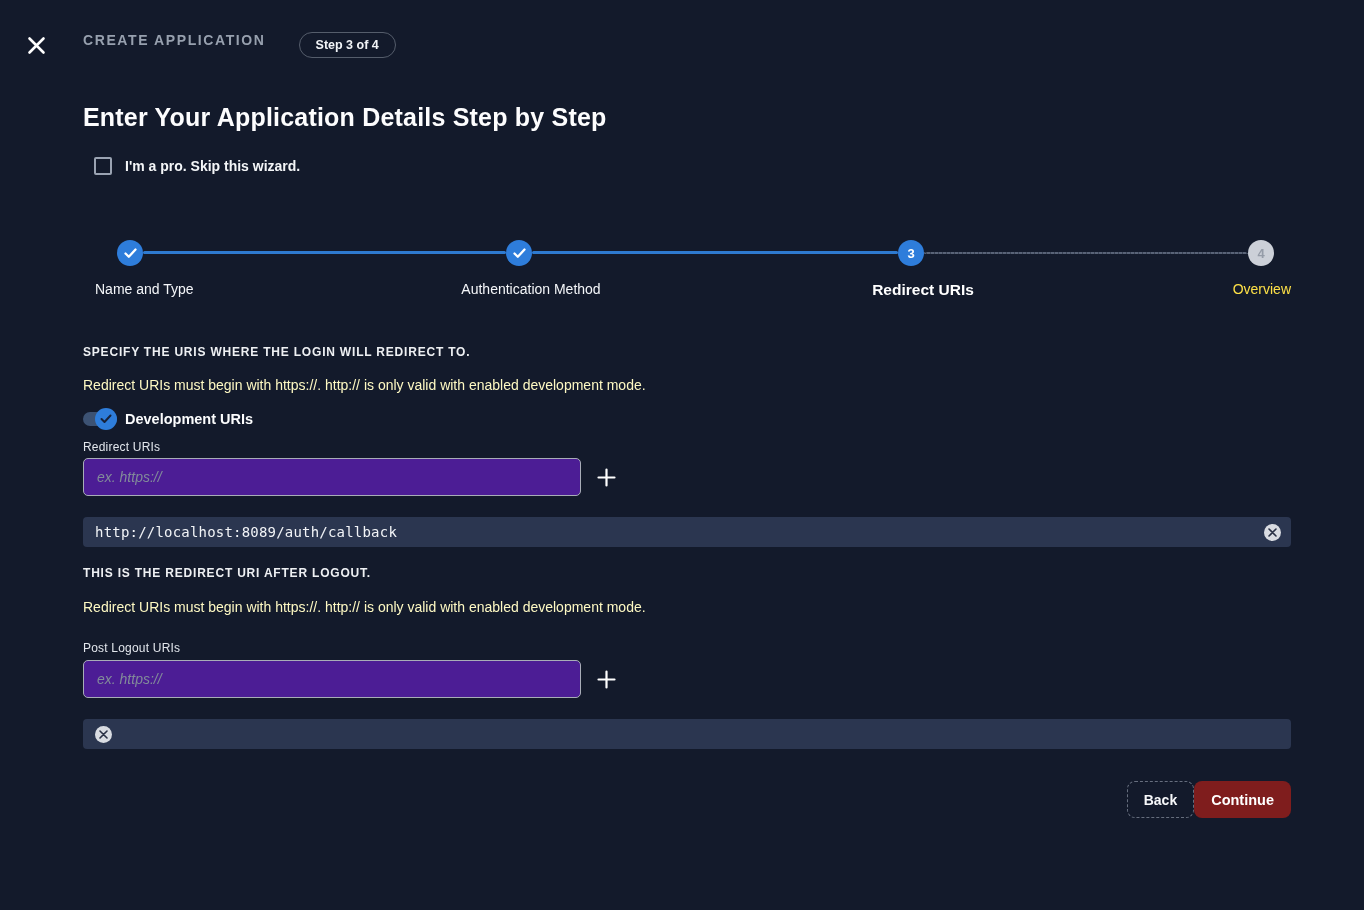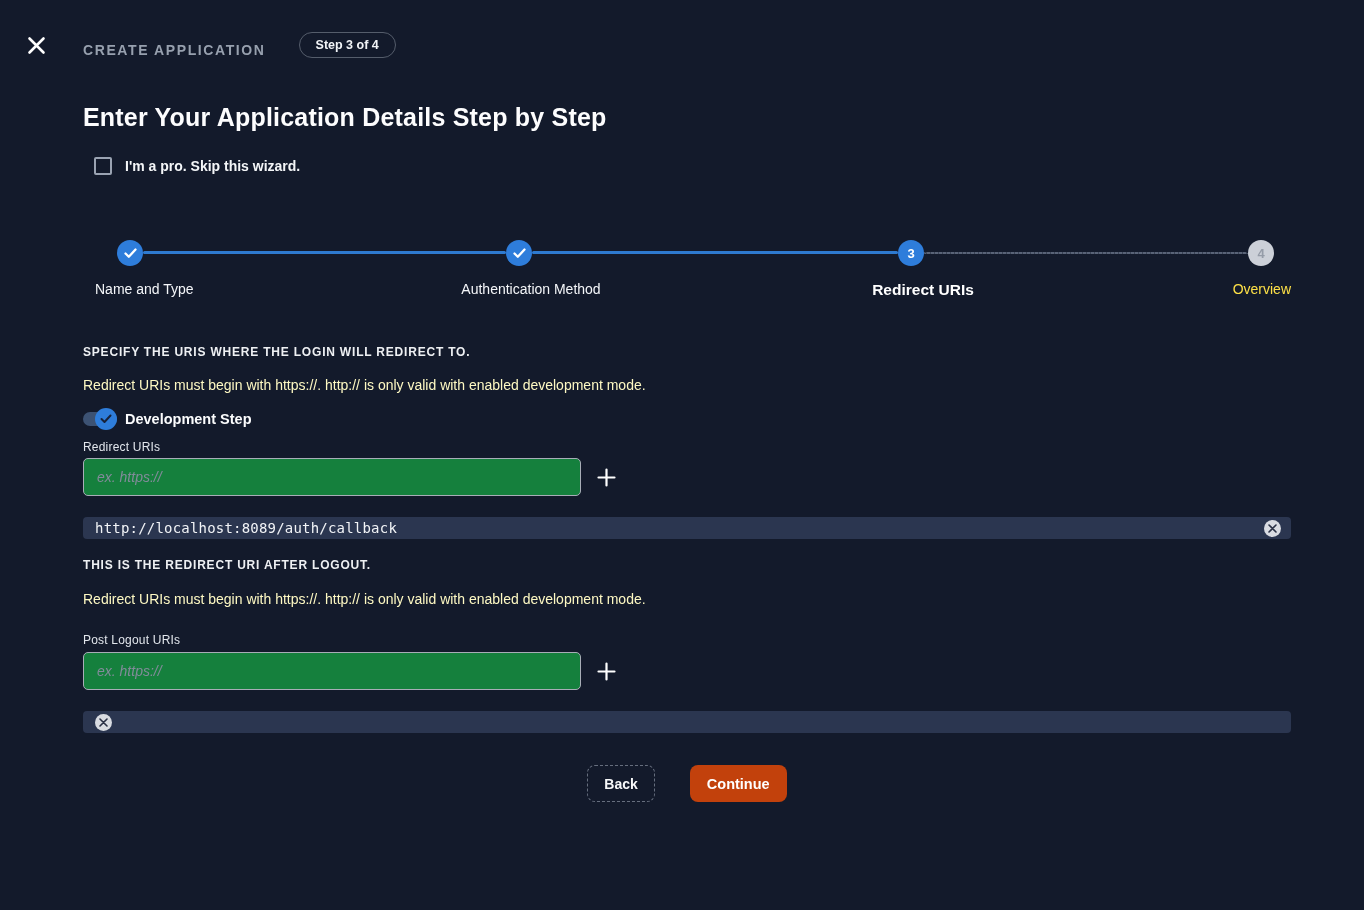--- a/index.html
+++ b/index.html
@@ -11,21 +11,21 @@
     position: relative;
     overflow: hidden;
   }
   .close-btn {
     position: absolute; left: 24px; top: 33px;
     width: 24px; height: 24px;
     display: flex; align-items: center; justify-content: center;
     cursor: pointer; background: none; border: none;
   }
   .content { padding: 0 73px 0 83px; width: 1364px; }
-  .topbar { margin-top: 32px; height: 26px; display: flex; align-items: flex-end; }
+  .topbar { margin-top: 32px; height: 26px; display: flex; align-items: flex-start; }
   .app-title {
     color: #97a0ae; font-size: 14px; font-weight: 700; letter-spacing: 1.6px;
   }
   .step-badge {
     margin-left: 33px;
     height: 26px; padding: 0 16px;
     border: 1px solid #555d6b; border-radius: 13px;
     display: flex; align-items: center;
     color: #f2f4f7; font-size: 12.5px; font-weight: 600;
   }
@@ -80,56 +80,56 @@
 
   .field-label { font-size: 12px; color: #e2e6ec; letter-spacing: 0.2px; }
   .field-label.first { margin-top: 10px; height: 14px; }
   .field-label.second { margin-top: 26px; height: 14px; }
 
   .input-row { display: flex; align-items: center; }
   .input-row.first { margin-top: 4px; }
   .input-row.second { margin-top: 5px; }
   .uri-input {
     width: 498px; height: 38px;
-    background: #15803d; border: 1px solid #a8adb7; border-radius: 5px;
+    background: #4c1d95; border: 1px solid #a8adb7; border-radius: 5px;
     padding: 0 13px; color: #e8ebef; font-size: 14px;
     font-family: "Liberation Sans", sans-serif; outline: none;
   }
   .uri-input::placeholder { color: #828b9a; font-style: italic; }
   .add-btn {
     margin-left: 7px; width: 36px; height: 36px;
     background: none; border: none; cursor: pointer;
     display: flex; align-items: center; justify-content: center;
   }
 
   .uri-chip {
-    margin-top: 21px; width: 1208px; height: 22px;
+    margin-top: 21px; width: 1208px; height: 30px;
     background: #2b3650; border-radius: 4px;
     display: flex; align-items: center; padding: 0 10px 0 12px;
   }
   .uri-chip-text {
     flex: 1; font-family: "DejaVu Sans Mono", "Liberation Mono", monospace;
     font-size: 14px; color: #f2f4f7; letter-spacing: 0.2px;
   }
   .chip-remove {
     width: 17px; height: 17px; border-radius: 50%; background: #d9dce2;
     border: none; cursor: pointer;
     display: flex; align-items: center; justify-content: center; padding: 0;
   }
 
-  .actions { margin-top: 32px; width: 1208px; display: flex; justify-content: center; align-items: center; gap: 35px; }
+  .actions { margin-top: 32px; width: 1208px; display: flex; justify-content: flex-end; align-items: center; }
   .back-btn {
     min-width: 62px; height: 37px; padding: 0 16px;
     background: transparent; color: #f7f8fa; font-size: 14px; font-weight: 600;
     border: 1px dashed rgba(205,214,228,0.45); border-radius: 8px; cursor: pointer;
     font-family: "Liberation Sans", sans-serif;
   }
   .continue-btn {
     min-width: 88px; height: 37px; padding: 0 17px;
-    background: #c2410c; color: #ffffff; font-size: 14.5px; font-weight: 700;
+    background: #7f1d1d; color: #ffffff; font-size: 14.5px; font-weight: 700;
     border: none; border-radius: 8px; cursor: pointer;
     font-family: "Liberation Sans", sans-serif;
   }
 </style>
 </head>
 <body>
 
 <button class="close-btn">
   <span style="display:flex;">
     <svg width="19" height="19" viewBox="0 0 19 19">
@@ -191,21 +191,21 @@
 
   <div class="toggle-row">
     <span class="toggle">
       <span class="toggle-track"></span>
       <span class="toggle-thumb">
         <svg width="12" height="10" viewBox="0 0 12 10">
             <path d="M1.5 5 L4.5 8 L10.5 1.5" fill="none" stroke="#18223a" stroke-width="2" stroke-linecap="round" stroke-linejoin="round"></path>
           </svg>
       </span>
     </span>
-    <span class="toggle-label">Development Step</span>
+    <span class="toggle-label">Development URIs</span>
   </div>
 
   <div class="field-label first">Redirect URIs</div>
   <div class="input-row first">
     <input class="uri-input" type="text" placeholder="ex. https://" style="">
     <button class="add-btn">
       <span style="display:flex;">
         <svg width="19" height="19" viewBox="0 0 19 19">
             <path d="M9.5 1.5 V17.5 M1.5 9.5 H17.5" stroke="#ffffff" stroke-width="2.2" stroke-linecap="round"></path>
           </svg>

